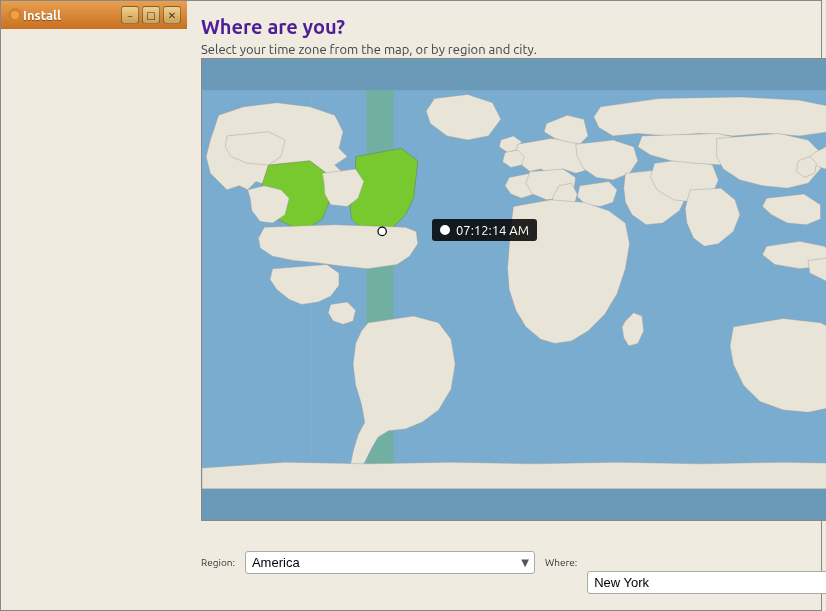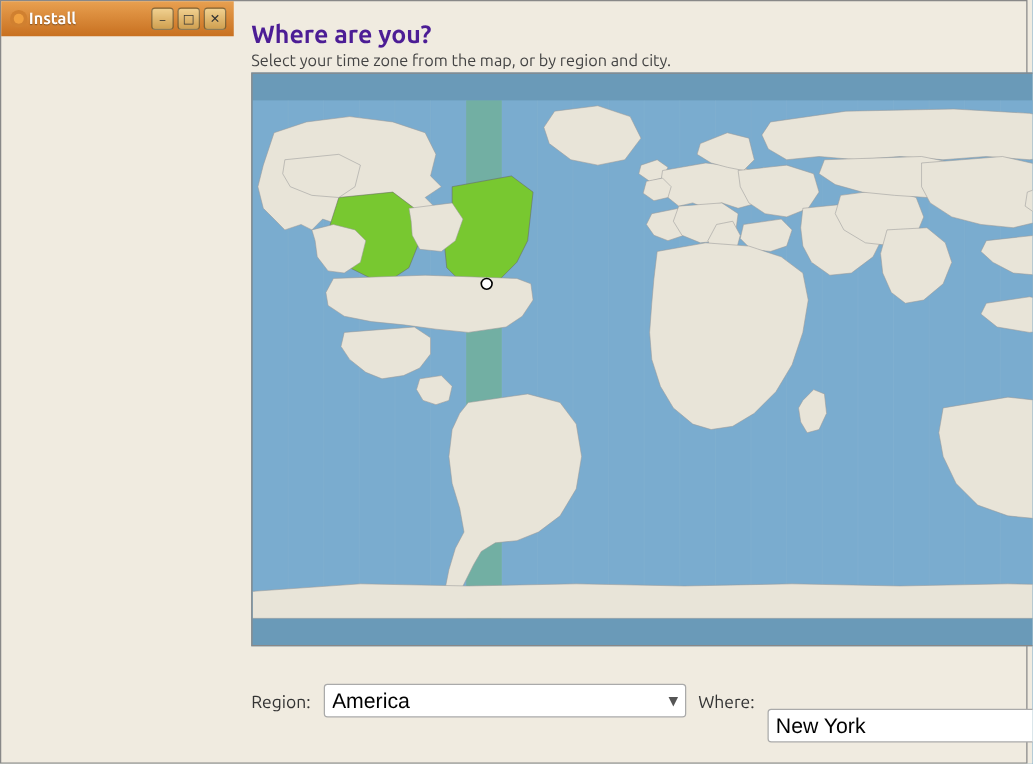--- a/index.html
+++ b/index.html
@@ -131,30 +131,30 @@
     }
 
     .region-city-row {
       display: flex;
       align-items: center;
       gap: 10px;
       padding: 10px 0 8px 0;
     }
 
     .field-label {
-      font-size: 14px;
+      font-size: 10px;
       color: #333;
     }
 
     select {
       background: white;
       border: 1px solid #aaa;
       border-radius: 3px;
       padding: 3px 6px;
-      font-size: 17px;
+      font-size: 13px;
       appearance: none;
       -webkit-appearance: none;
       cursor: pointer;
       position: relative;
     }
 
     .select-wrapper {
       position: relative;
       display: inline-flex;
       align-items: center;
@@ -333,20 +333,24 @@
         <path class="land" d="M 640 285 L 700 275 L 745 280 L 775 295 L 790 318 L 790 345 L 778 368 L 758 382 L 730 388 L 700 385 L 672 375 L 652 355 L 640 330 L 636 308 Z"></path>
 
         <path class="land" d="M 778 370 L 790 362 L 796 372 L 793 385 L 782 390 L 774 382 Z"></path>
 
         <path class="land" d="M 0 455 L 100 448 L 200 450 L 300 448 L 400 450 L 500 448 L 600 450 L 700 448 L 800 450 L 800 480 L 0 480 Z"></path>
 
         <circle cx="217" cy="170" r="5" fill="white" stroke="black" stroke-width="1.5"></circle>
       </svg>
 
       
+      <div class="time-tooltip">
+        <div class="time-dot"></div>
+        <span>07:12:14 AM</span>
+      </div>
     </div>
 
     <div class="region-city-row">
       <span class="field-label">Region:</span>
       <div class="select-wrapper">
         <select class="region-select">
           <option>America</option>
           <option>Africa</option>
           <option>Antarctica</option>
           <option>Arctic</option>

